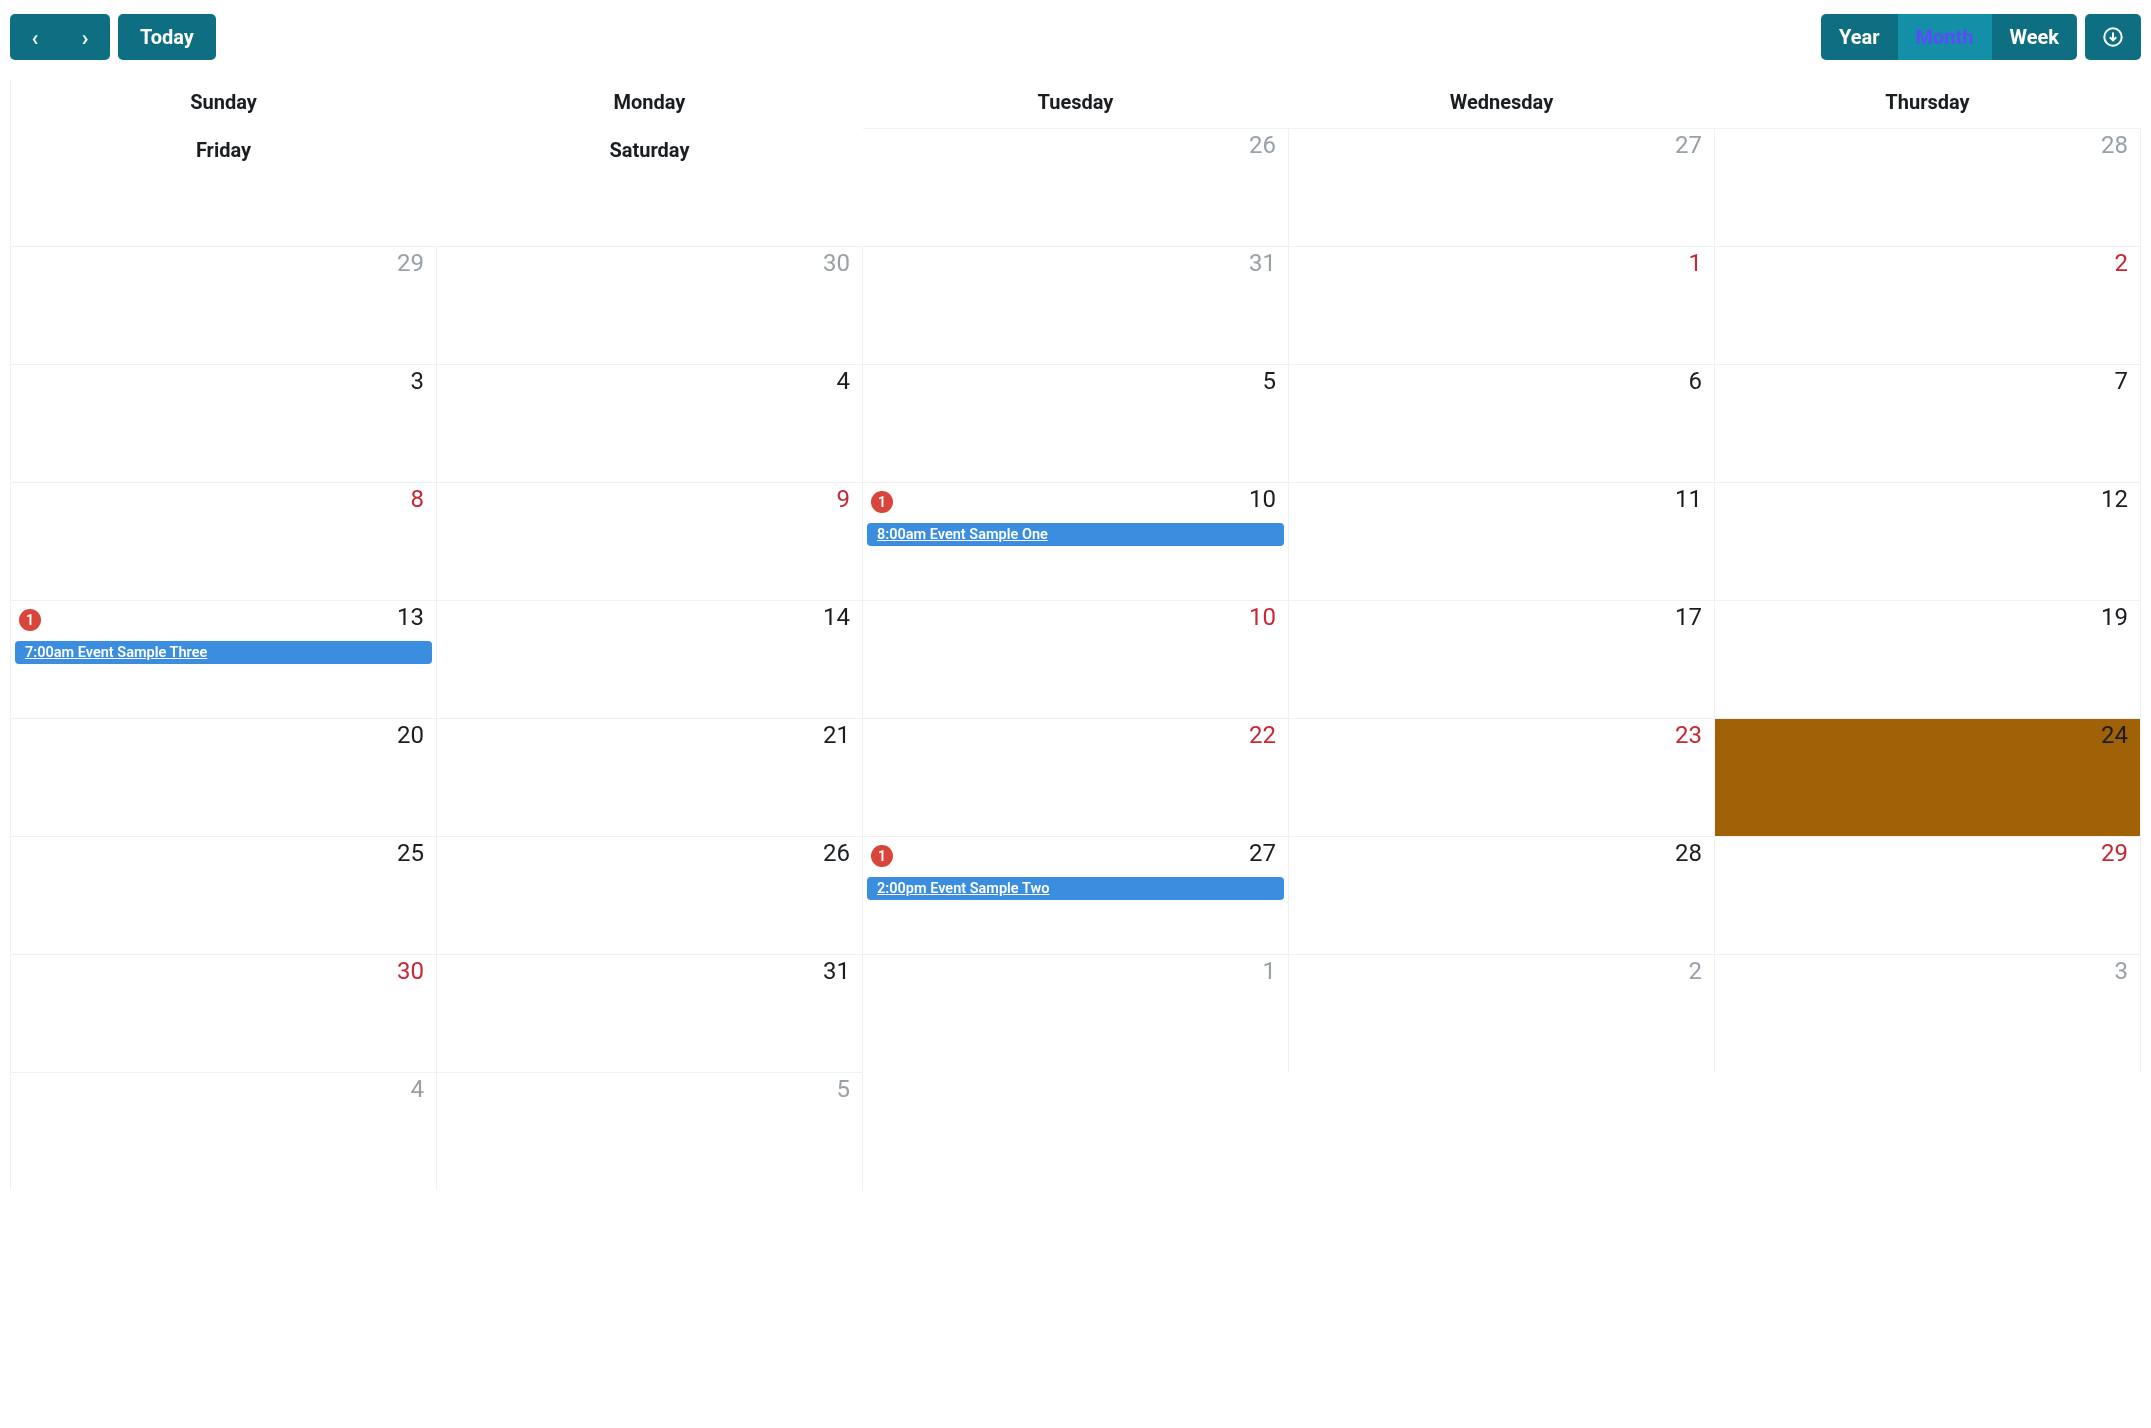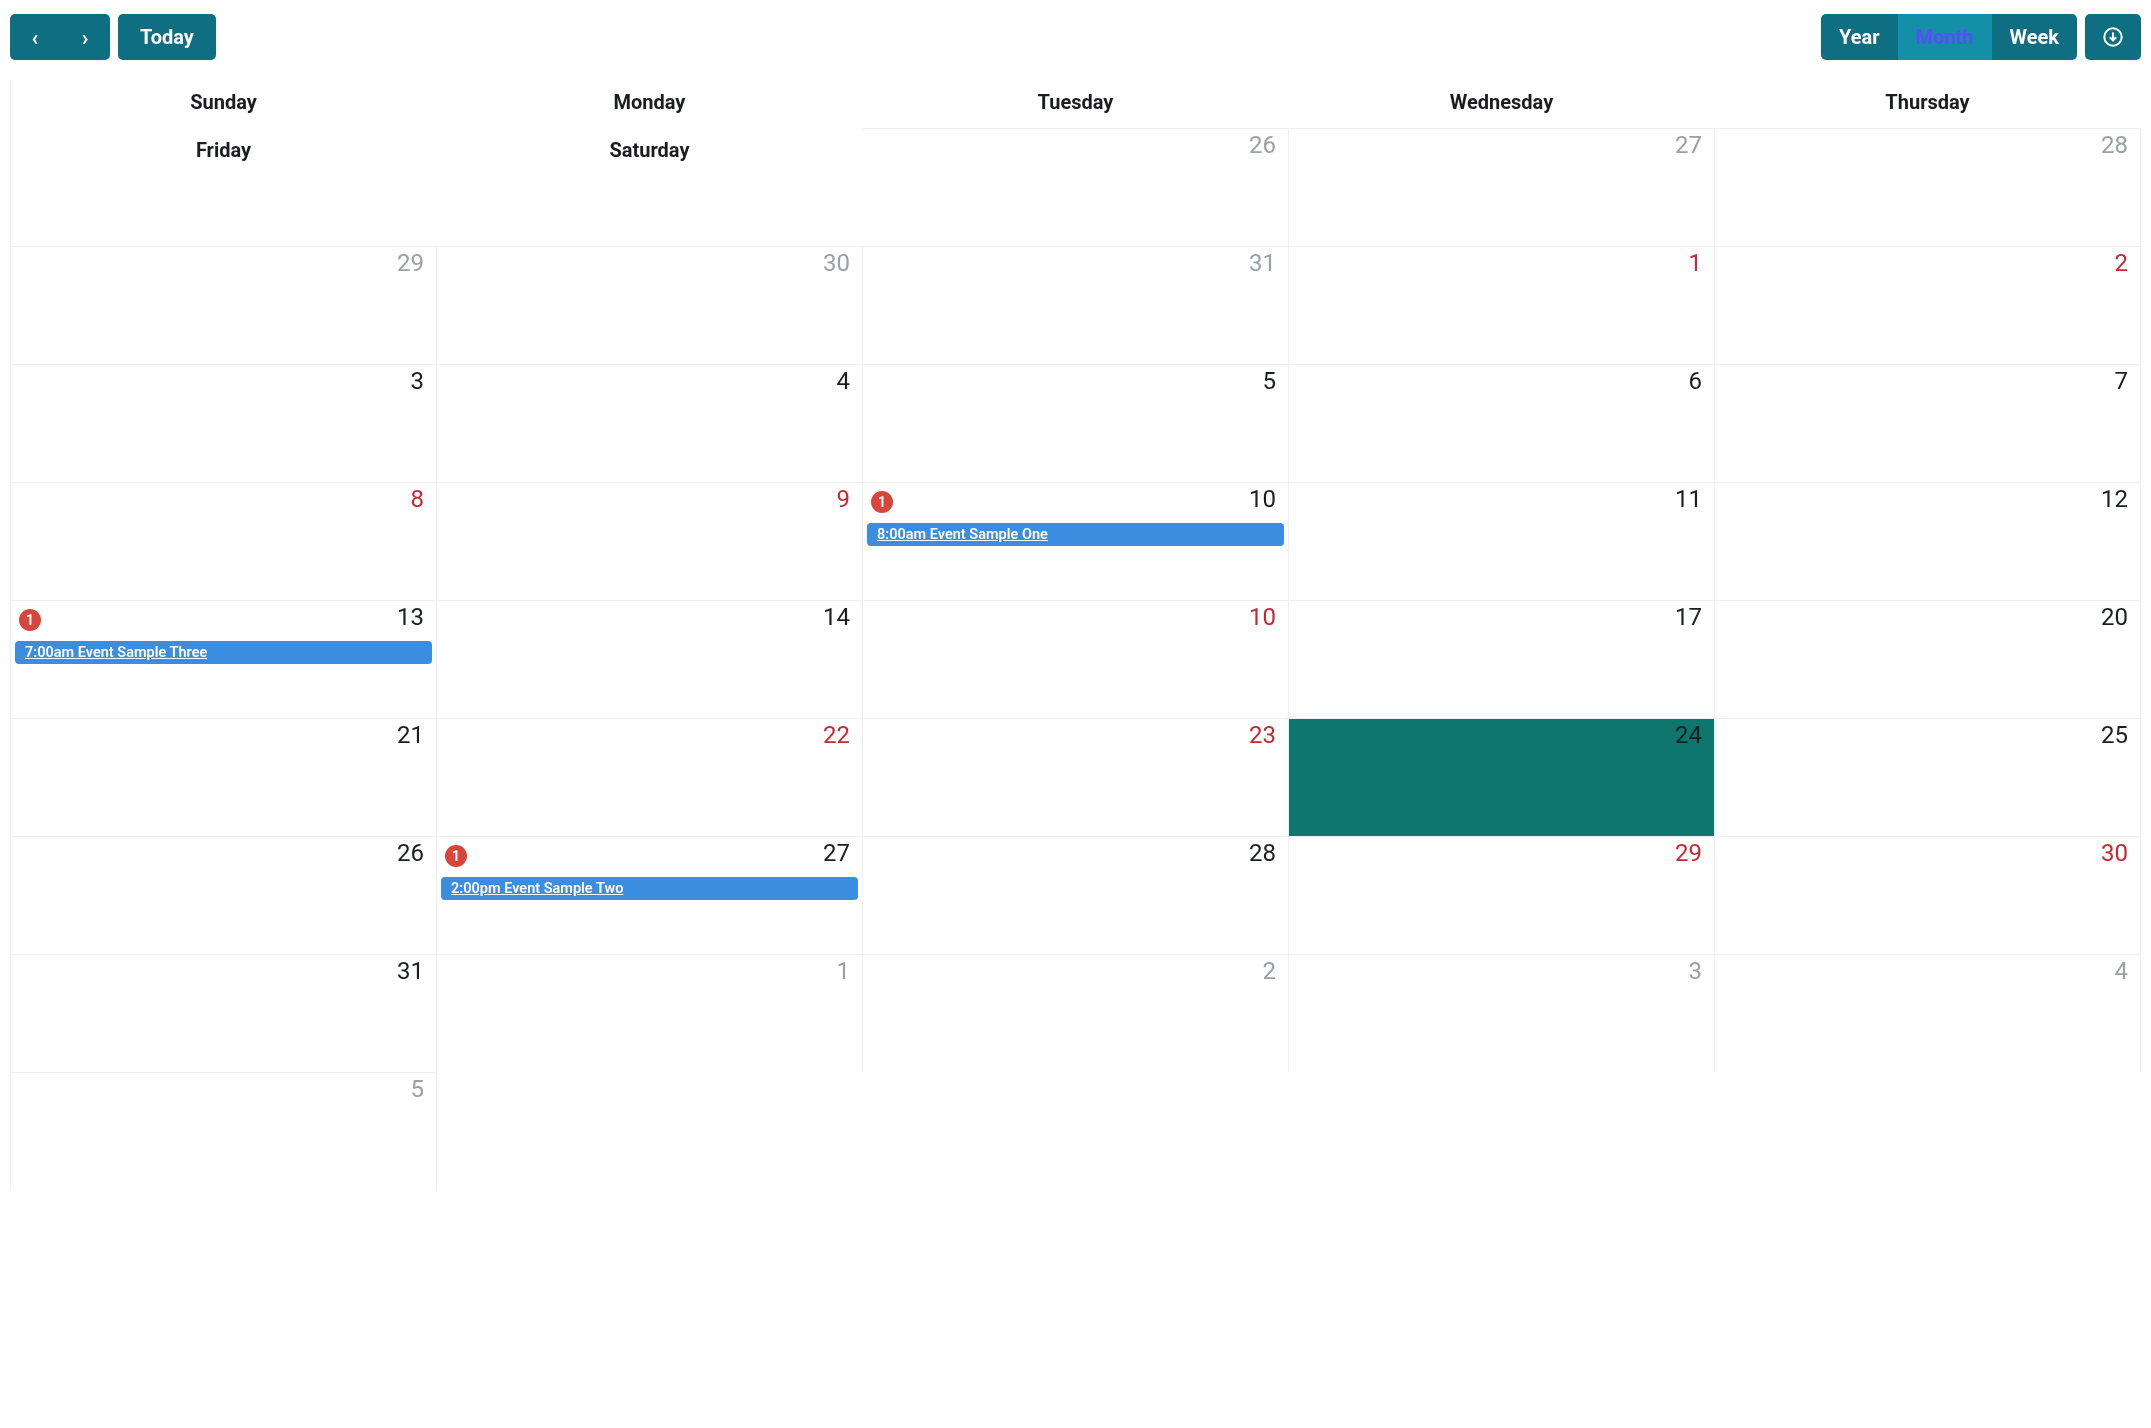--- a/index.html
+++ b/index.html
@@ -54,21 +54,21 @@
       color: #1b1e21;
     }
     .cell {
       border-right: 1px solid #eef0f2;
       border-top: 1px solid #eef0f2;
       height: 118px;
       position: relative;
       font-size: 24px;
       background: #fff;
     }
-    .cell.today-cell { background: #0f766e; }
+    .cell.today-cell { background: #a16207; }
     .daynum {
       position: absolute;
       top: 2px;
       right: 12px;
       font-weight: 400;
       font-size: 24px;
       color: #1b1e21;
     }
     .daynum.other { color: #98a0a8; }
     .daynum.weekend { color: #c72834; }
@@ -205,20 +205,23 @@
     <div class="cell">
       <span class="daynum">14</span>
     </div>
     <div class="cell">
       <span class="daynum weekend">10</span>
     </div>
     <div class="cell">
       <span class="daynum">17</span>
     </div>
     <div class="cell">
+      <span class="daynum">19</span>
+    </div>
+    <div class="cell">
       <span class="daynum">20</span>
     </div>
     <div class="cell">
       <span class="daynum">21</span>
     </div>
     <div class="cell">
       <span class="daynum weekend">22</span>
     </div>
     <div class="cell">
       <span class="daynum weekend">23</span>

